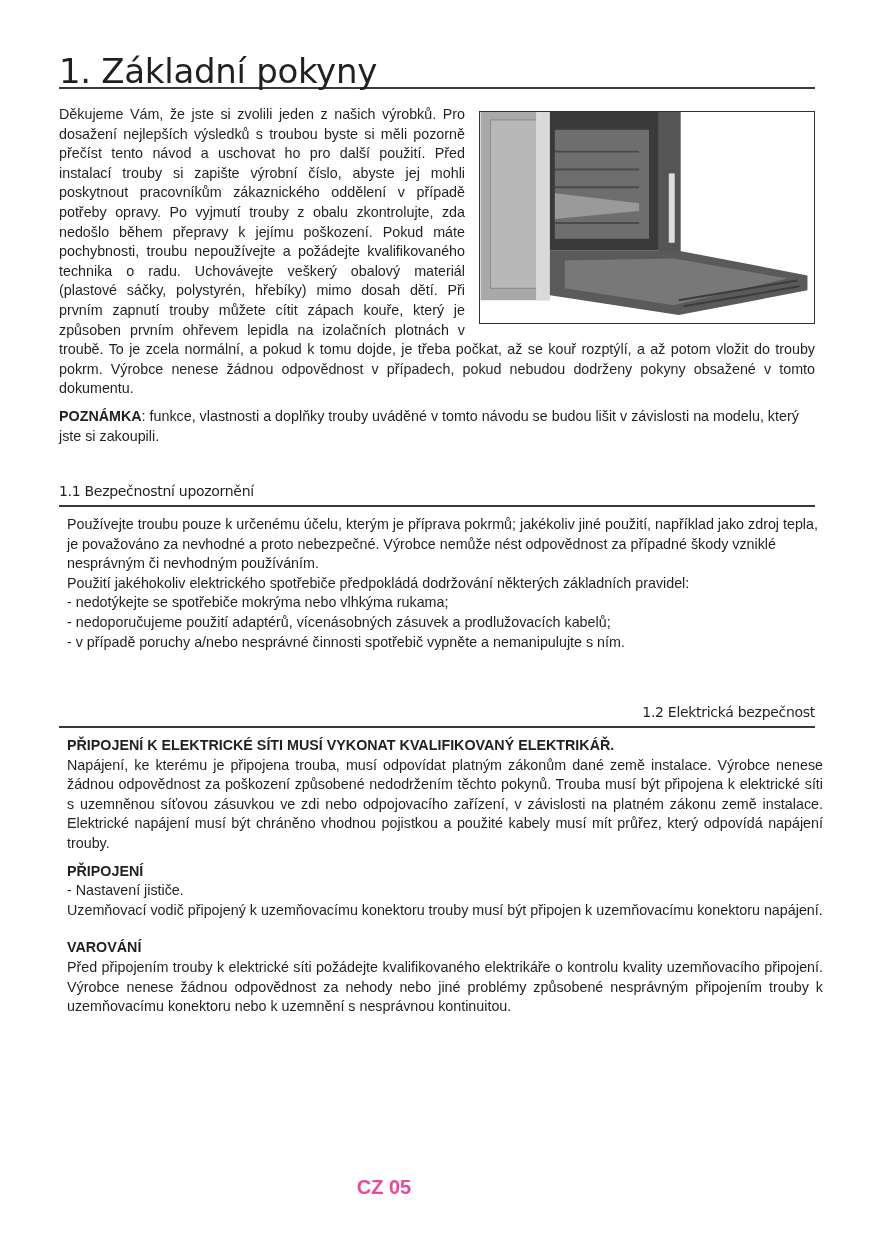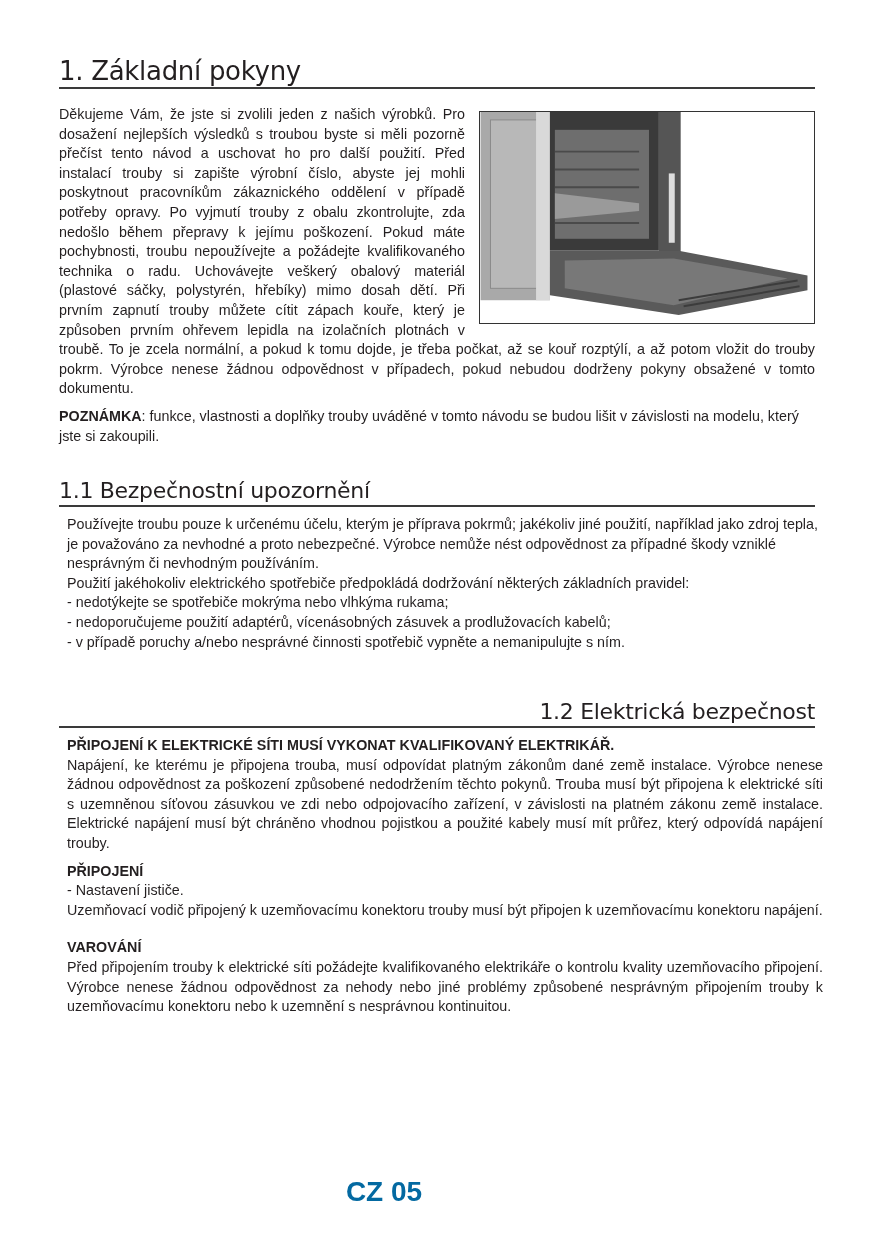--- a/index.html
+++ b/index.html
@@ -6,38 +6,38 @@
     body {
       width: 874px; height: 1240px; position: relative; overflow: hidden;
       font-family: "Liberation Sans", sans-serif; color: #231f20;
     }
     .page { position: absolute; left: 59px; top: 0; width: 756px; }
     h1, h2 {
       font-family: "DejaVu Sans", sans-serif; font-weight: normal;
       margin: 0; color: #231f20; border-bottom: 2px solid #3a3a3a;
       letter-spacing: -0.3px;
     }
-    h1 { font-size: 26px; line-height: 32px; padding-bottom: 0px; position: absolute; top: 55px; left: 0; width: 756px; }
-    h2 { font-size: 22px; line-height: 28px; position: absolute; left: 0; width: 756px; }
+    h1 { font-size: 34px; line-height: 32px; padding-bottom: 0px; position: absolute; top: 55px; left: 0; width: 756px; }
+    h2 { font-size: 14px; line-height: 28px; position: absolute; left: 0; width: 756px; }
     p { margin: 0; font-size: 14.3px; line-height: 19.6px; }
     .intro-wrap { position: absolute; top: 105px; left: 0; width: 756px; }
     .figure {
       float: right; width: 336px; height: 213px; margin: 6px 0 6px 14px;
       border: 1.5px solid #333; box-sizing: border-box; background: #fff;
       position: relative; overflow: hidden;
     }
     .figure svg { position: absolute; left: 0; top: 0; width: 100%; height: 100%; }
     .justify { text-align: justify; }
     .sec { position: absolute; left: 8px; width: 756px; }
     .bold { font-weight: bold; }
     .list-item { display: block; padding-left: 0; }
     .footer {
       position: absolute; top: 1176px; left: 0; width: 768px; text-align: center;
-      font-family: "Liberation Sans", sans-serif; font-weight: bold; font-size: 28px;
-      color: #0369a1;
+      font-family: "Liberation Sans", sans-serif; font-weight: bold; font-size: 20px;
+      color: #ec4899;
     }
     .gap { height: 8px; }
     .gap2 { height: 18px; }
   </style>
 </head>
 <body>
 
 <div class="page">
 
   <h1>1. Základní pokyny</h1>

